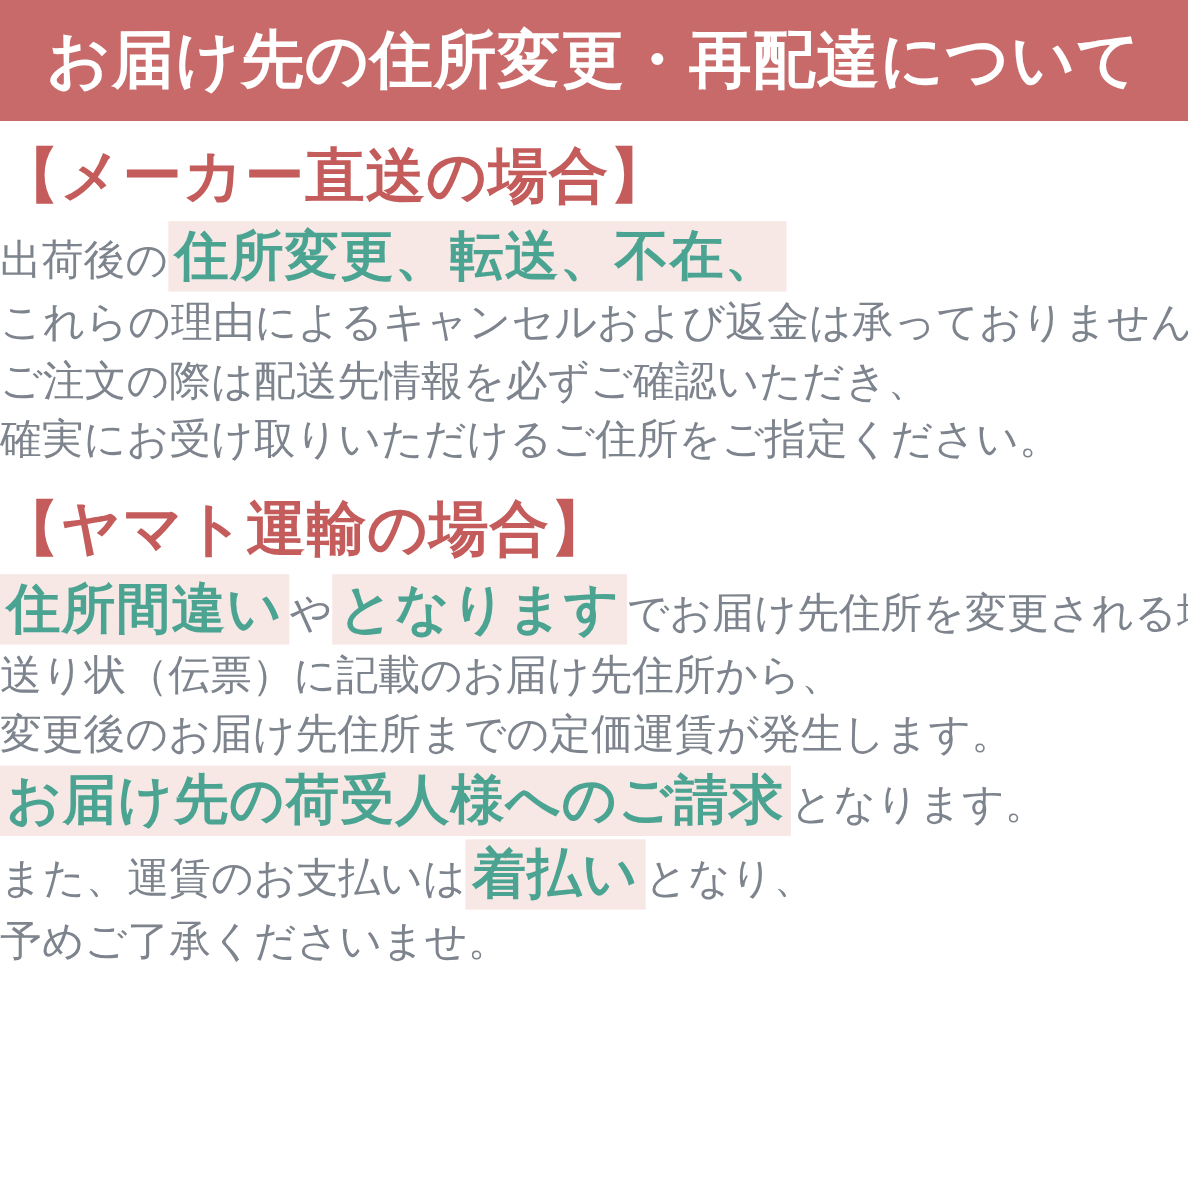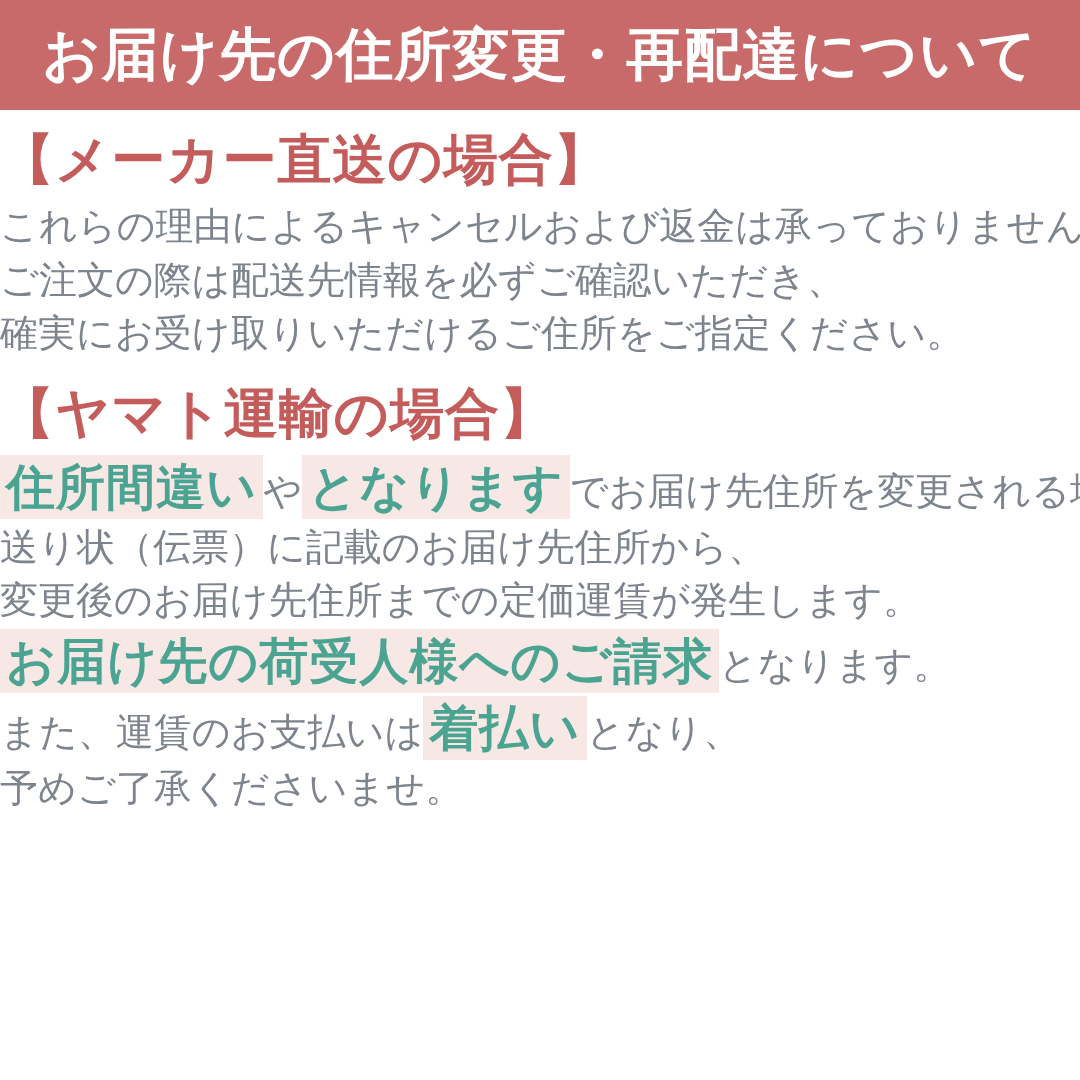--- a/index.html
+++ b/index.html
@@ -76,20 +76,21 @@
 </style>
 </head>
 <body>
 
 <div class="page">
   <header class="banner">
     <h1>お届け先の住所変更・再配達について</h1>
   </header>
   <main class="body-area" id="notice-body">
       <h2 class="section-heading">【メーカー直送の場合】</h2>
+      <p class="line"><span class="plain">出荷後の</span><span class="em">住所変更、転送、不在、</span></p>
       <p class="line"><span class="plain">これらの理由によるキャンセルおよび返金は承っておりませんので、</span></p>
       <p class="line"><span class="plain">ご注文の際は配送先情報を必ずご確認いただき、</span></p>
       <p class="line"><span class="plain">確実にお受け取りいただけるご住所をご指定ください。</span></p>
       <h2 class="section-heading second">【ヤマト運輸の場合】</h2>
       <p class="line"><span class="em">住所間違い</span><span class="plain">や</span><span class="em">となります</span><span class="plain">でお届け先住所を変更される場合は、</span></p>
       <p class="line"><span class="plain">送り状（伝票）に記載のお届け先住所から、</span></p>
       <p class="line"><span class="plain">変更後のお届け先住所までの定価運賃が発生します。</span></p>
       <p class="line"><span class="em">お届け先の荷受人様へのご請求</span><span class="plain">となります。</span></p>
       <p class="line"><span class="plain">また、運賃のお支払いは</span><span class="em">着払い</span><span class="plain">となり、</span></p>
       <p class="line"><span class="plain">予めご了承くださいませ。</span></p>

